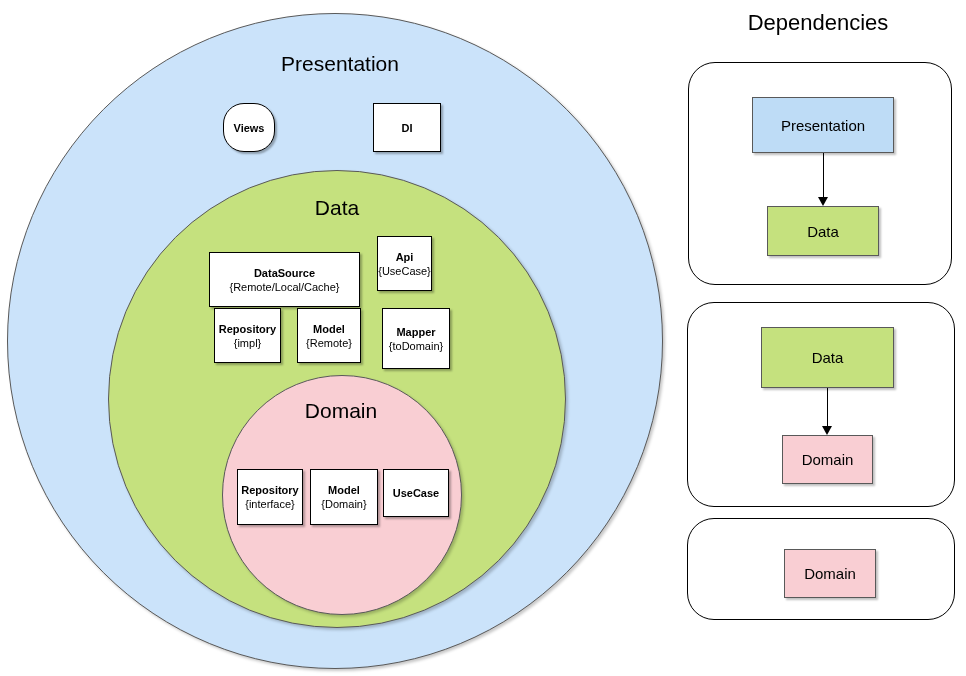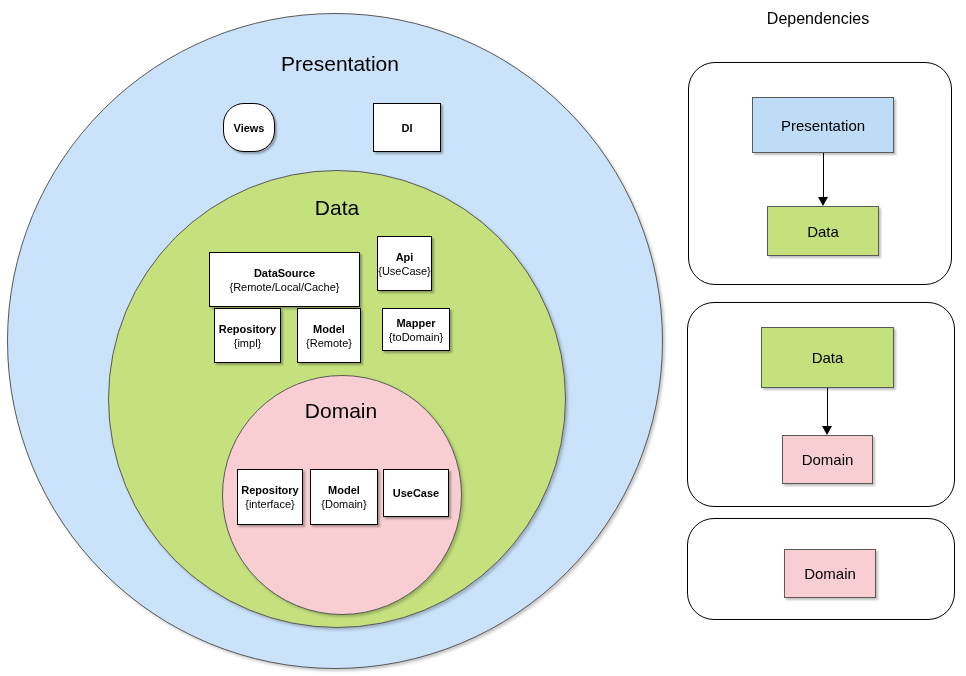--- a/index.html
+++ b/index.html
@@ -57,32 +57,32 @@
 
   
   .box-views     { left: 223px; top: 103px; width: 52px; height: 49px; border-radius: 21px; }
   .box-viewmodel { left: 296px; top: 103px; width: 67px; height: 49px; }
   .box-di        { left: 373px; top: 103px; width: 68px; height: 49px; }
   
   .box-datasource { left: 209px; top: 252px; width: 151px; height: 55px; text-align: center; }
   .box-api        { left: 377px; top: 236px; width: 55px;  height: 55px; }
   .box-repo-impl  { left: 214px; top: 308px; width: 67px;  height: 55px; }
   .box-model-rem  { left: 297px; top: 308px; width: 64px;  height: 55px; }
-  .box-mapper     { left: 382px; top: 308px; width: 68px;  height: 43px; }
+  .box-mapper     { left: 382px; top: 308px; width: 68px;  height: 61px; }
   
   .box-repo-int   { left: 237px; top: 469px; width: 66px;  height: 56px; }
   .box-model-dom  { left: 310px; top: 469px; width: 68px;  height: 56px; }
   .box-usecase    { left: 383px; top: 469px; width: 66px;  height: 48px; }
 
   
   .dep-title {
     position: absolute;
     left: 818px; top: 10px;
     transform: translateX(-50%);
-    font-size: 16px;
+    font-size: 22px;
     white-space: nowrap;
   }
   .dep-panel {
     position: absolute;
     background: #ffffff;
     border: 1px solid #000000;
     border-radius: 27px;
     box-sizing: border-box;
   }
   .dep-panel-1 { left: 688px; top: 62px;  width: 264px; height: 223px; }

